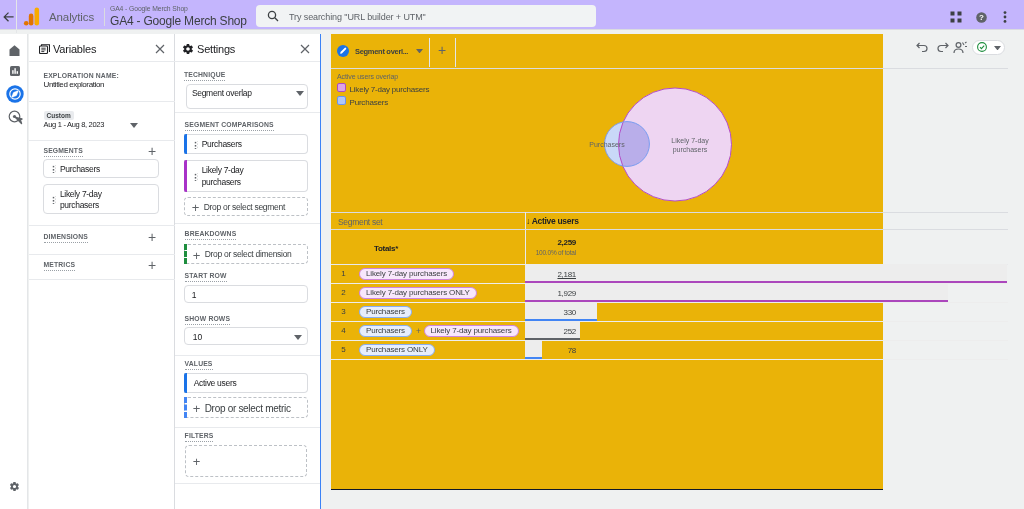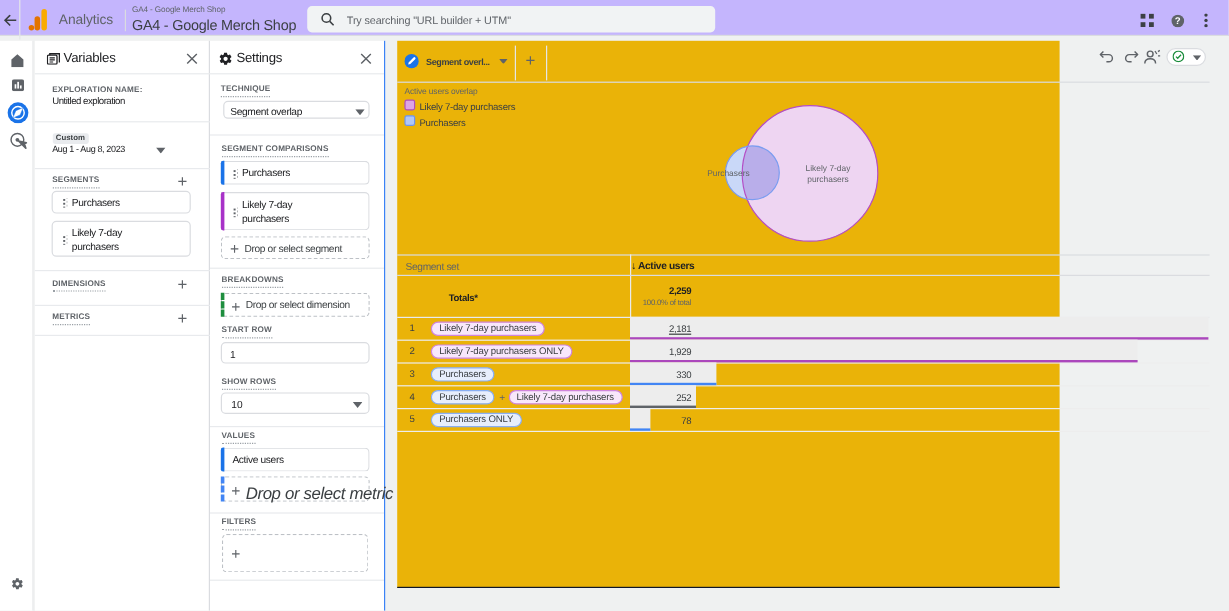--- a/index.html
+++ b/index.html
@@ -147,21 +147,21 @@
   <svg class="abs" style="left:7px;top:9px;" width="12" height="12" viewBox="0 0 24 24">
     <path fill="#202124" d="M19.4 13c0-.3.1-.6.1-1s0-.7-.1-1l2.1-1.7c.2-.2.2-.4.1-.6l-2-3.5c-.1-.2-.4-.3-.6-.2l-2.5 1c-.5-.4-1.1-.7-1.7-1l-.4-2.6c0-.2-.2-.4-.5-.4h-4c-.2 0-.4.2-.5.4l-.4 2.6c-.6.2-1.2.6-1.7 1l-2.5-1c-.2-.1-.5 0-.6.2l-2 3.5c-.1.2-.1.5.1.6L4.5 11c0 .3-.1.6-.1 1s0 .7.1 1l-2.1 1.7c-.2.2-.2.4-.1.6l2 3.5c.1.2.4.3.6.2l2.5-1c.5.4 1.1.7 1.7 1l.4 2.6c0 .2.2.4.5.4h4c.2 0 .4-.2.5-.4l.4-2.6c.6-.2 1.2-.6 1.7-1l2.5 1c.2.1.5 0 .6-.2l2-3.5c.1-.2.1-.5-.1-.6L19.4 13zM12 15.5c-1.9 0-3.5-1.6-3.5-3.5s1.6-3.5 3.5-3.5 3.5 1.6 3.5 3.5-1.6 3.5-3.5 3.5z"></path>
   </svg>
   <div class="abs" style="left:22px;top:9px;font-size:11px;color:#202124;letter-spacing:-0.2px;">Settings</div>
   <svg class="abs" style="left:125px;top:10px;" width="10" height="10" viewBox="0 0 10 10">
     <path d="M1 1 L9 9 M9 1 L1 9" stroke="#5f6368" stroke-width="1.2"></path>
   </svg>
   <div class="abs" style="left:0;top:27px;width:145px;height:1px;background:#e8eaed;"></div>
 
   <div class="abs lbl" style="left:9px;top:36.5px;"><span>TECHNIQUE</span></div>
-  <div class="abs ibox" style="left:10.9px;top:50px;width:122px;height:15px;">
+  <div class="abs ibox" style="left:10.9px;top:50px;width:122px;height:25px;">
     <div class="abs" style="left:5px;top:3px;font-size:8.5px;letter-spacing:-0.3px;color:#202124;">Segment overlap</div>
     <svg class="abs" style="left:109px;top:6px;" width="8" height="5" viewBox="0 0 8 5">
         <path d="M0 0 L8 0 L4 5 Z" fill="#5f6368"></path>
       </svg>
   </div>
   <div class="abs" style="left:0;top:78px;width:145px;height:1px;background:#e8eaed;"></div>
 
   <div class="abs lbl" style="left:9.6px;top:86.5px;"><span>SEGMENT COMPARISONS</span></div>
   <div class="abs ibox" style="left:8.7px;top:99.8px;width:124px;height:20.7px;border-radius:0 4px 4px 0;border-left:none;">
     <div class="abs" style="left:0;top:-1px;width:3px;height:20.7px;background:#1a73e8;border-radius:2px 0 0 2px;"></div>
@@ -201,21 +201,21 @@
   <div class="abs" style="left:0;top:320.7px;width:145px;height:1px;background:#e8eaed;"></div>
 
   <div class="abs lbl" style="left:9.6px;top:325.8px;"><span>VALUES</span></div>
   <div class="abs ibox" style="left:8.7px;top:338.9px;width:124px;height:19.8px;border-radius:0 4px 4px 0;border-left:none;">
     <div class="abs" style="left:0;top:-1px;width:3px;height:19.8px;background:#1a73e8;border-radius:2px 0 0 2px;"></div>
     <div class="abs" style="left:10px;top:4px;font-size:8.5px;letter-spacing:-0.3px;color:#202124;">Active users</div>
   </div>
   <div class="abs dashed" style="left:8.7px;top:363.2px;width:124px;height:20.8px;">
     <div class="abs" style="left:-1px;top:-1px;width:3px;height:20.8px;border-left:3px dashed #4285f4;"></div>
     <div class="abs plus" style="left:8px;top:3px;font-size:13px;">+</div>
-    <div class="abs" style="left:20px;top:4.5px;font-size:14px;letter-spacing:-0.3px;color:#3c4043;white-space:nowrap;font-style:italic;">Drop or select metric</div>
+    <div class="abs" style="left:20px;top:4.5px;font-size:10px;letter-spacing:-0.3px;color:#3c4043;white-space:nowrap;">Drop or select metric</div>
   </div>
   <div class="abs" style="left:0;top:393px;width:145px;height:1px;background:#e8eaed;"></div>
 
   <div class="abs lbl" style="left:9.6px;top:397.9px;"><span>FILTERS</span></div>
   <div class="abs dashed" style="left:9.7px;top:410.7px;width:122.4px;height:32px;">
     <div class="abs plus" style="left:7px;top:8px;font-size:13px;">+</div>
   </div>
   <div class="abs" style="left:0;top:448.9px;width:145px;height:1px;background:#e8eaed;"></div>
 </div>
 

